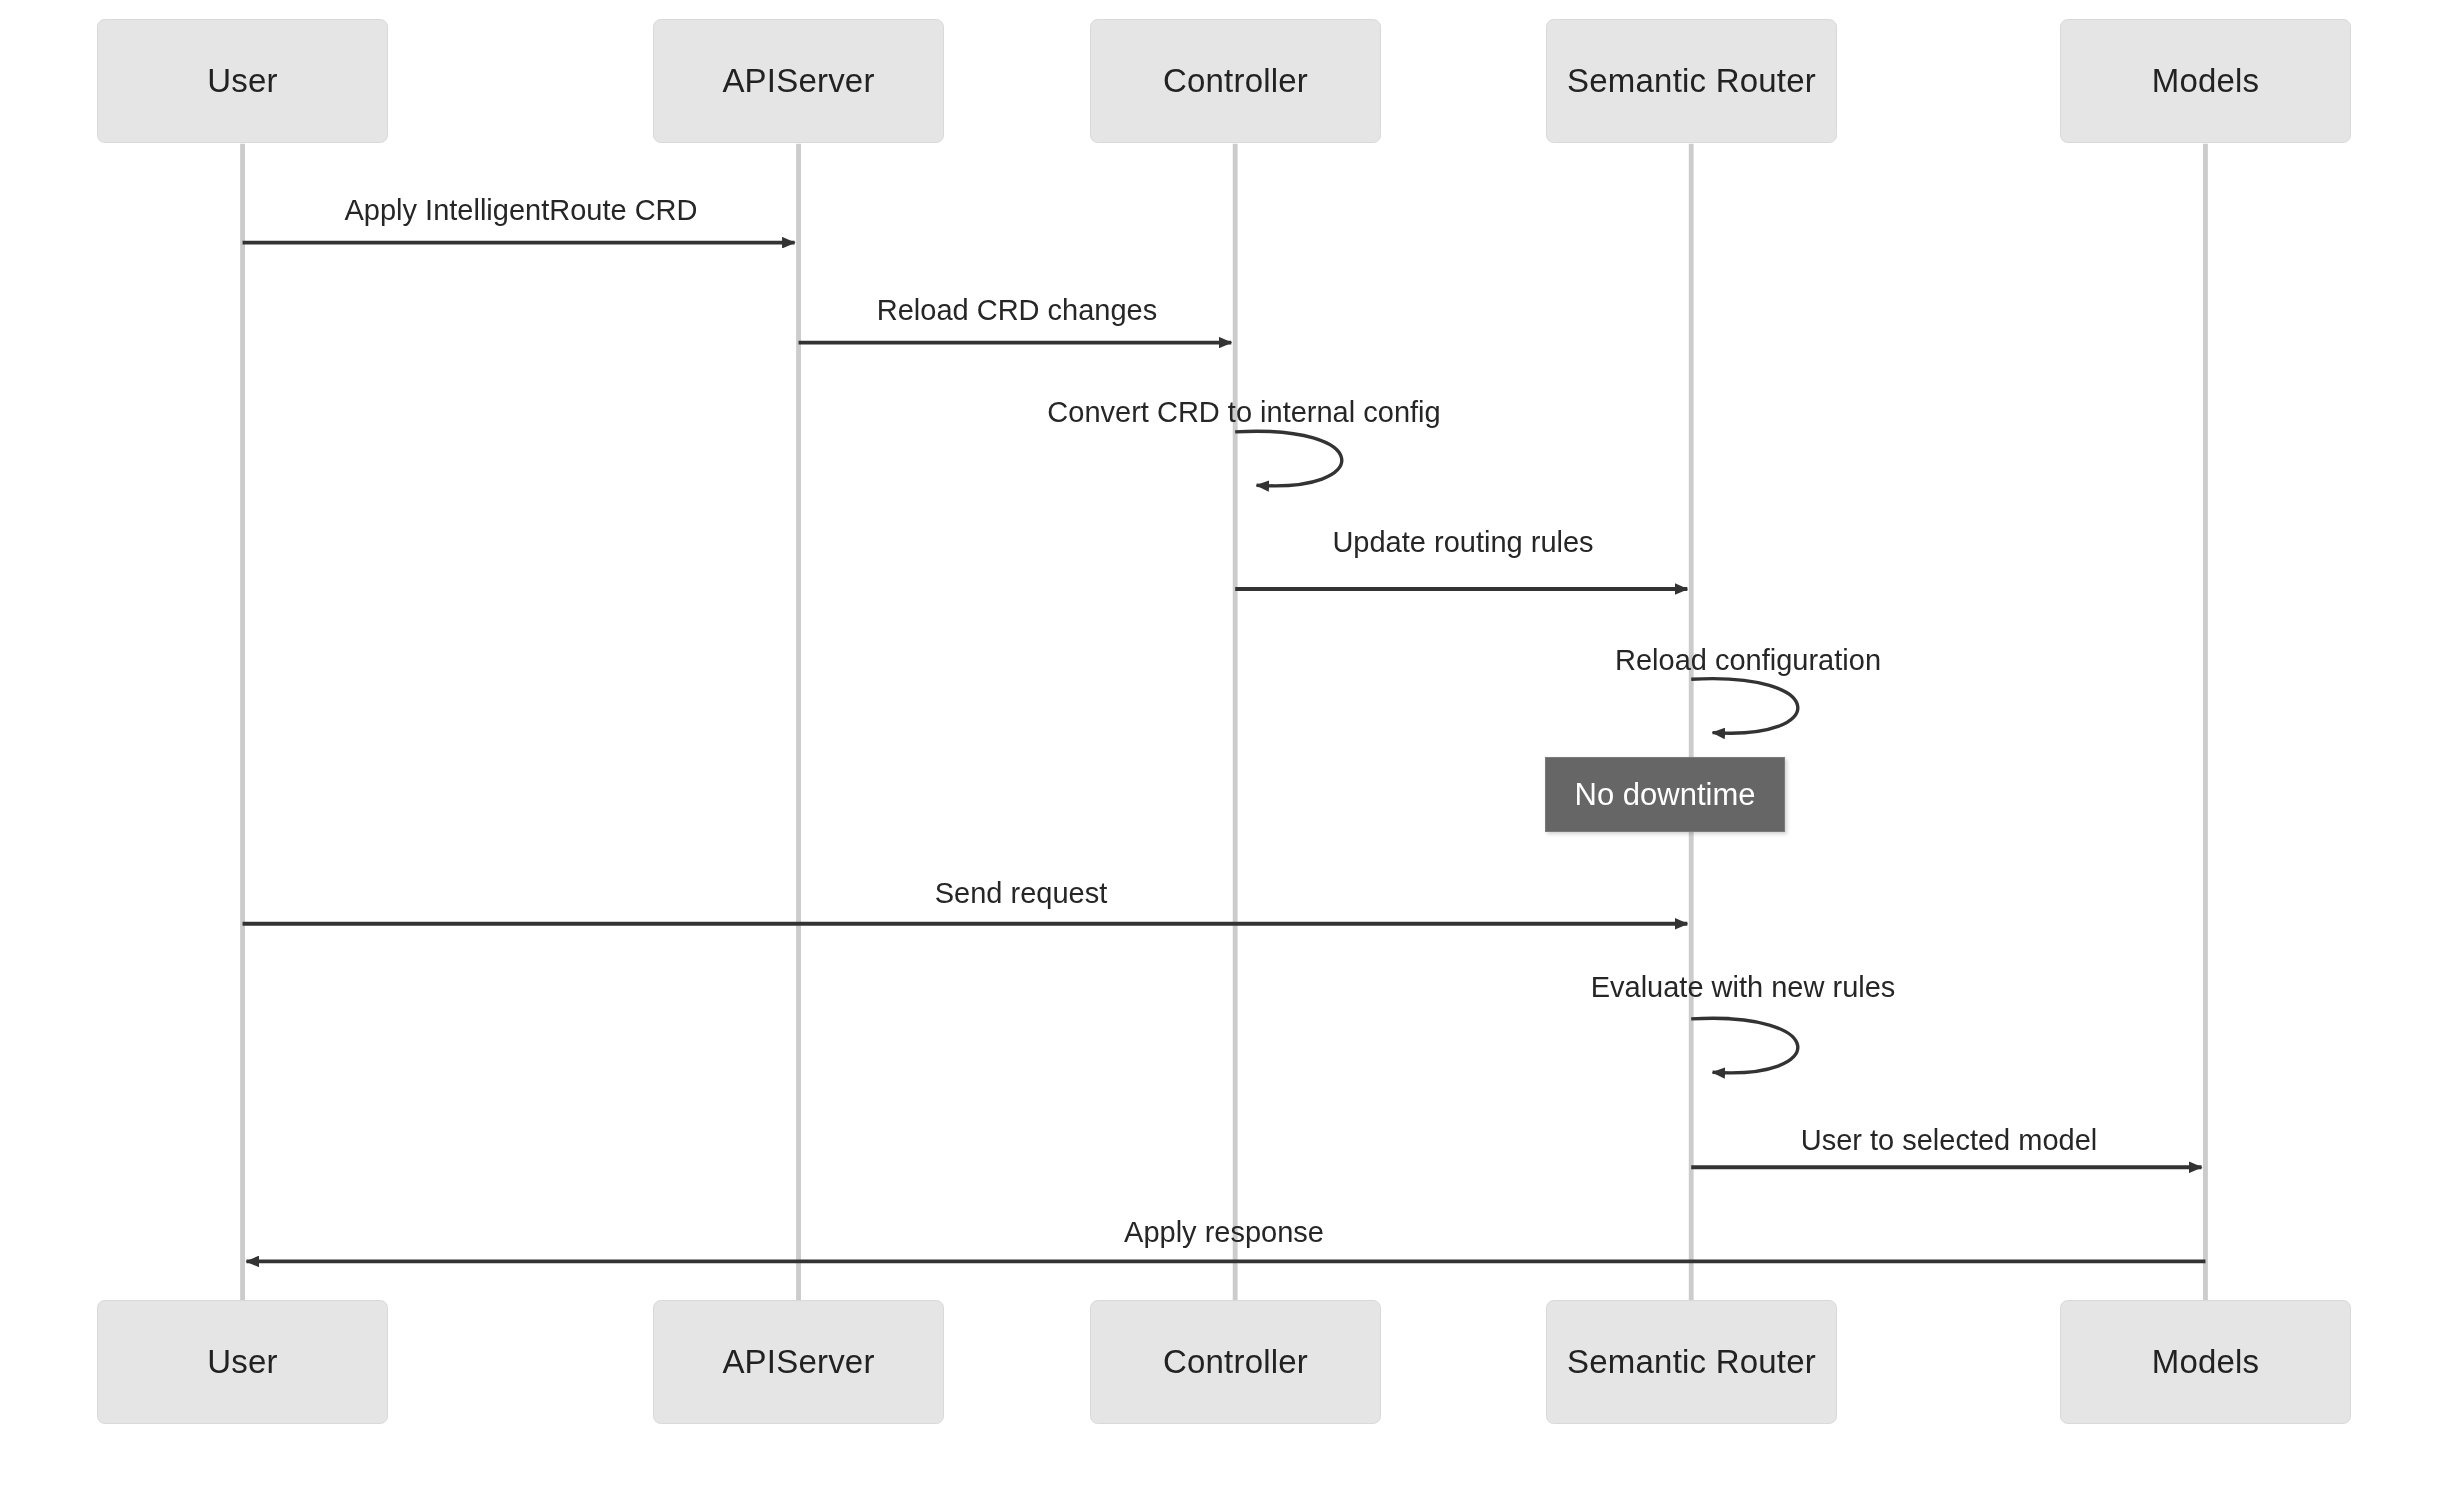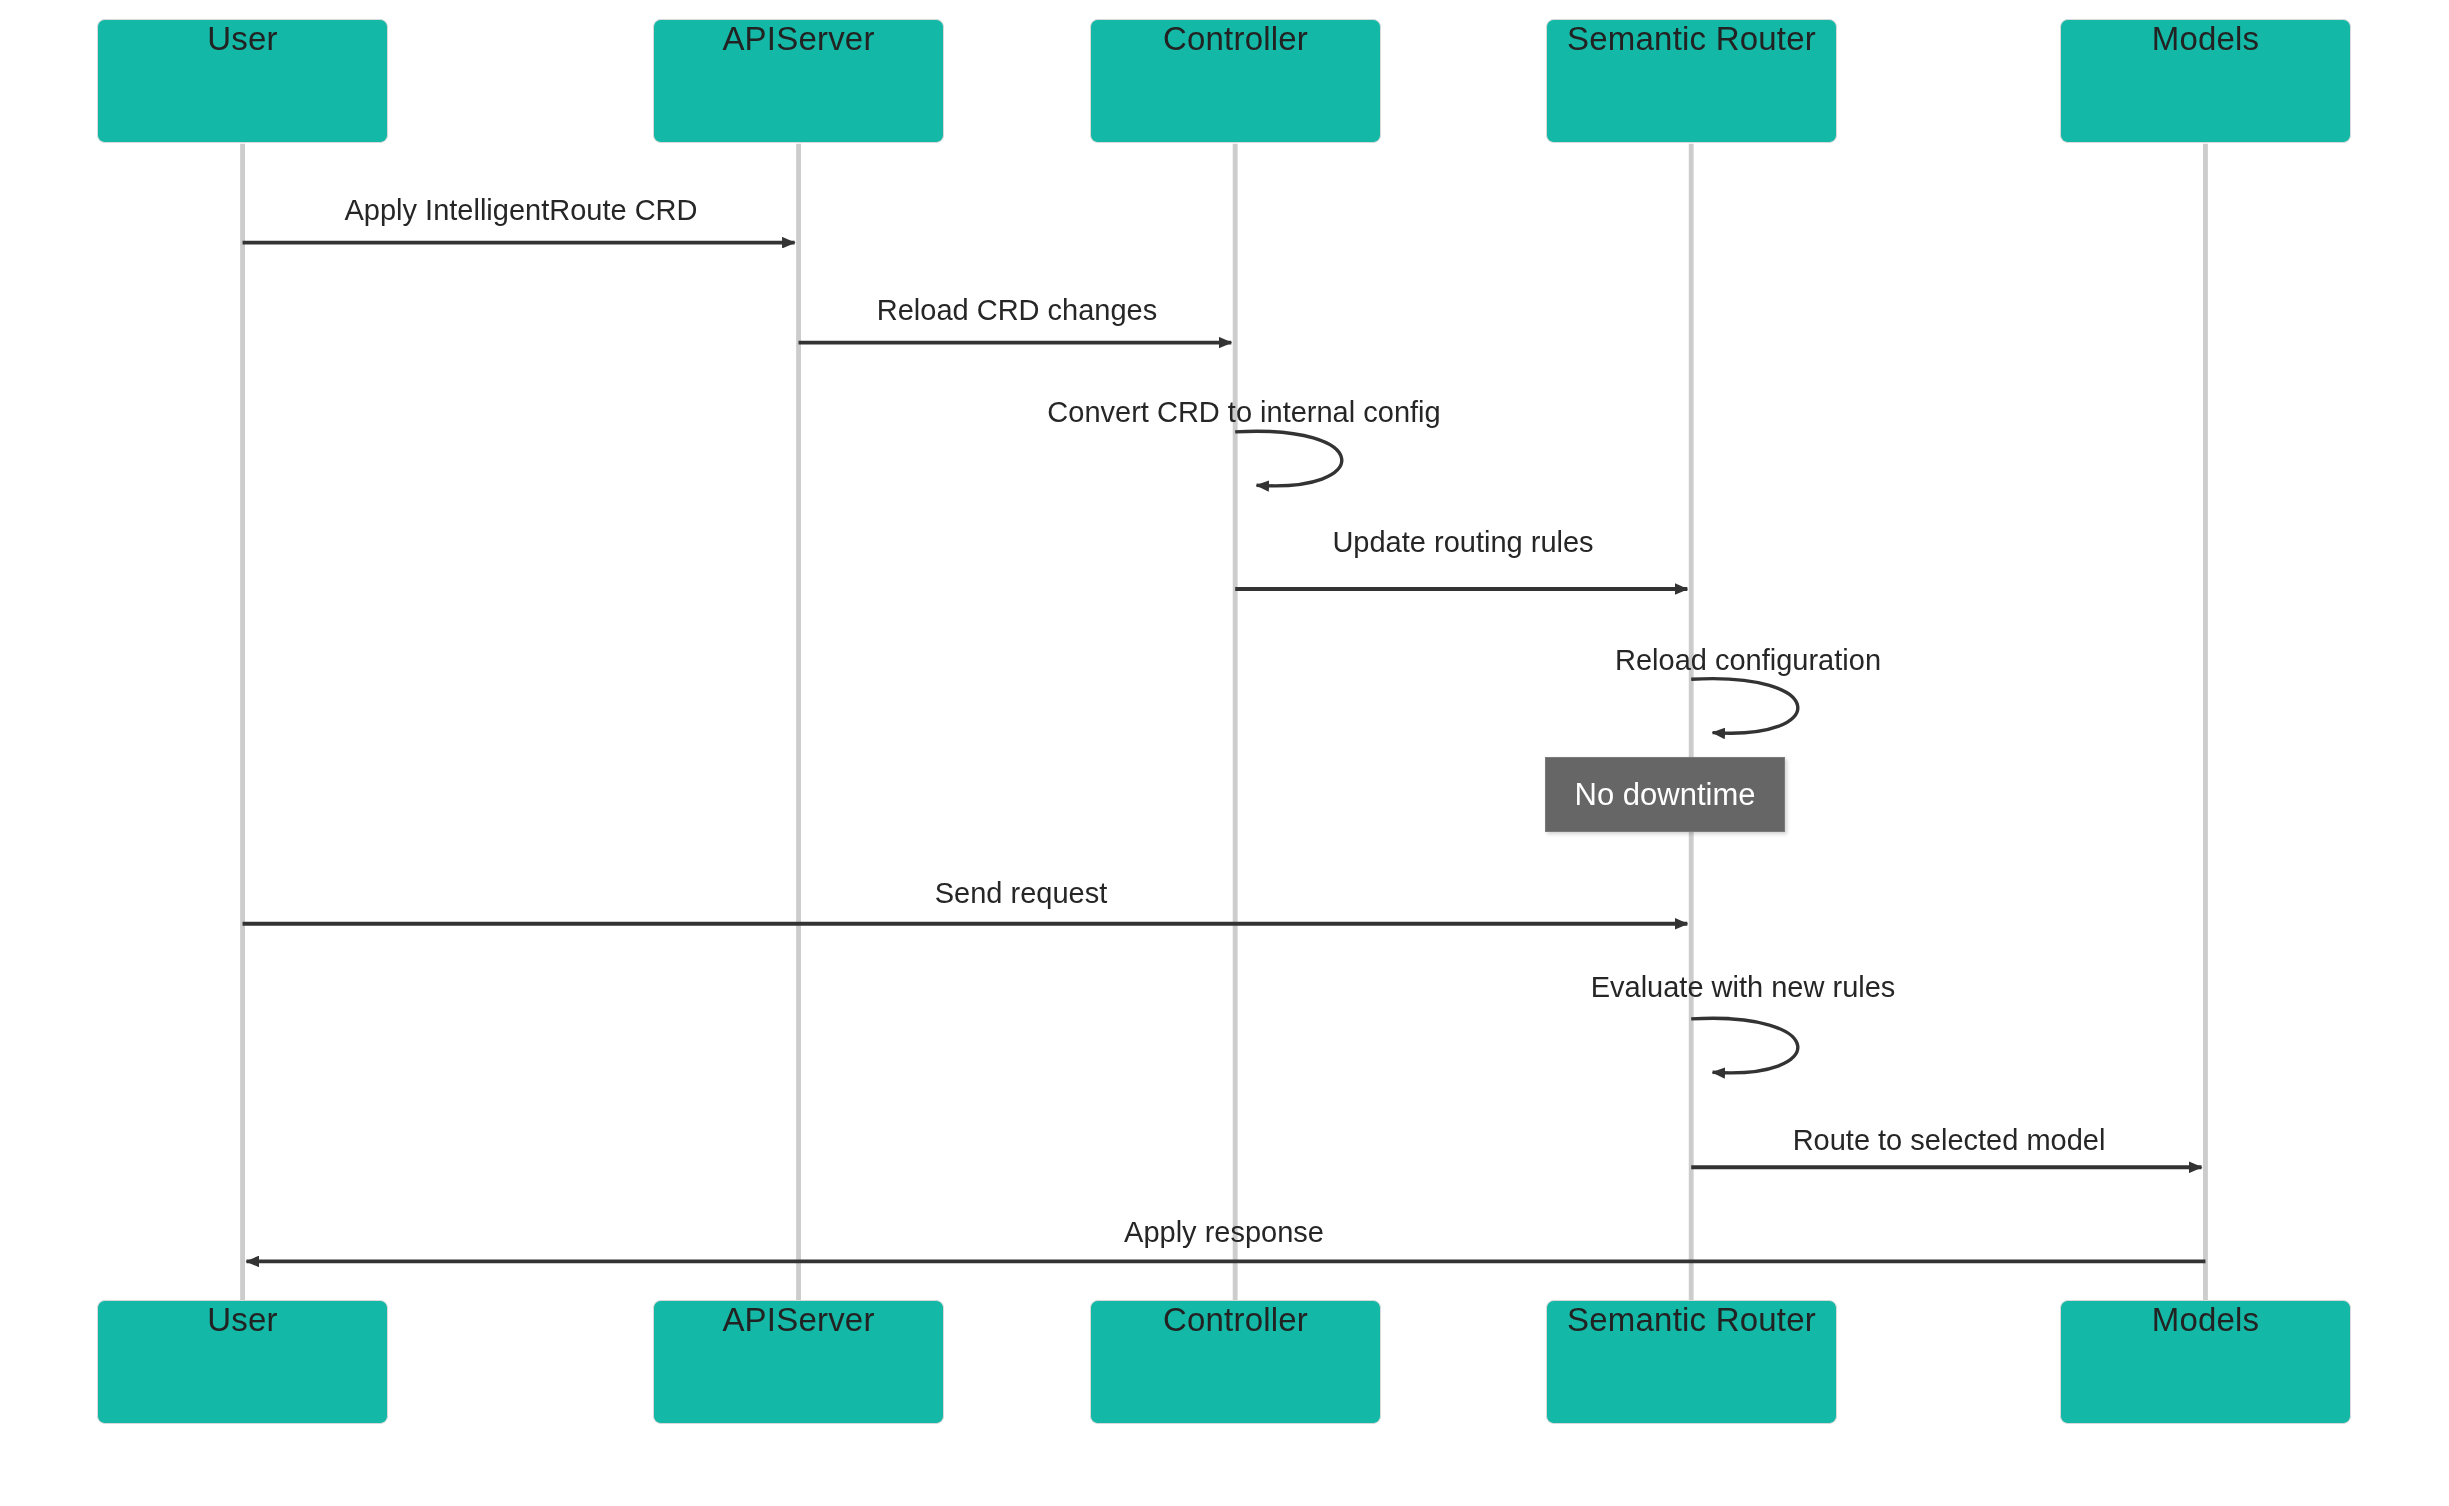--- a/index.html
+++ b/index.html
@@ -24,25 +24,26 @@
     left: 0;
     top: 0;
     width: 2449px;
     height: 1506px;
   }
   
   .participant-box {
     position: absolute;
     width: 291px;
     height: 124px;
-    background: #14b8a6;
+    background: #e5e5e5;
     border: 1px solid #d9d9d9;
     border-radius: 7.8px;
     box-sizing: border-box;
     display: flex;
+    align-items: center;
     justify-content: center;
   }
   .participant-label {
     font-size: 33px;
     color: #222222;
     font-family: "Liberation Sans", sans-serif;
     letter-spacing: 0.2px;
     white-space: nowrap;
   }
   
@@ -143,21 +144,21 @@
     </div>
 
   <div id="message-labels">
       <div class="msg-label" style="left: 521px; top: 194px;">Apply IntelligentRoute CRD</div>
       <div class="msg-label" style="left: 1017px; top: 294px;">Reload CRD changes</div>
       <div class="msg-label" style="left: 1244px; top: 396px;">Convert CRD to internal config</div>
       <div class="msg-label" style="left: 1463px; top: 526px;">Update routing rules</div>
       <div class="msg-label" style="left: 1700px; top: 644px; margin-left: 48px;">Reload configuration</div>
       <div class="msg-label" style="left: 1021px; top: 877px;">Send request</div>
       <div class="msg-label" style="left: 1700px; top: 971px; margin-left: 43px;">Evaluate with new rules</div>
-      <div class="msg-label" style="left: 1949px; top: 1124px;">Route to selected model</div>
+      <div class="msg-label" style="left: 1949px; top: 1124px;">User to selected model</div>
       <div class="msg-label" style="left: 1224px; top: 1216px;">Apply response</div>
     </div>
 
   <div id="notes-layer">
       <div class="note-box" style="left: 1545px; top: 757px; width: 240px; height: 75px;">
         <span class="note-label">No downtime</span>
       </div>
     </div>
 
 </div>

